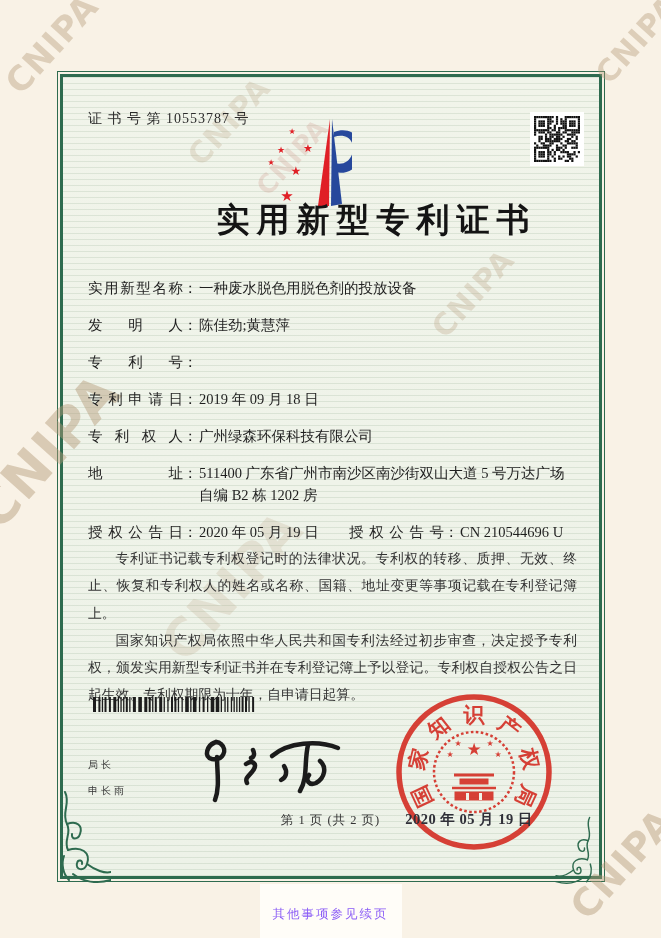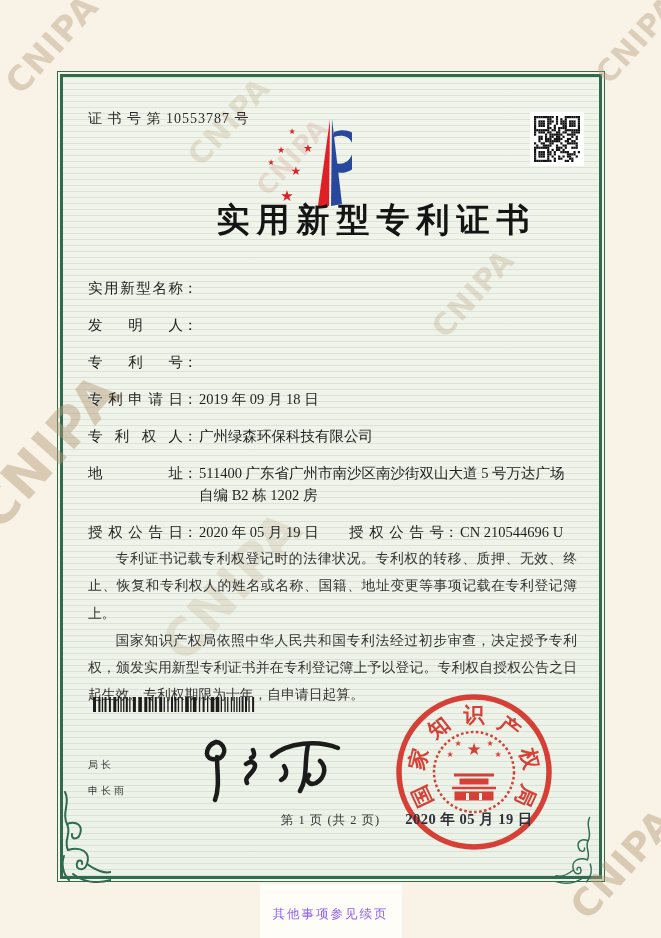--- a/index.html
+++ b/index.html
@@ -356,24 +356,26 @@
           </g>
         </svg>
     </div>
 
     <div class="title">实用新型专利证书</div>
 
     <div class="fields">
       <div class="frow">
         <span class="flabel">实用新型名称</span>
           <span class="fcolon">：</span>
+          <span class="fvalue">一种废水脱色用脱色剂的投放设备</span>
       </div>
       <div class="frow">
         <span class="flabel">发明人</span>
           <span class="fcolon">：</span>
+          <span class="fvalue">陈佳劲;黄慧萍</span>
       </div>
       <div class="frow">
         <span class="flabel">专利号</span>
           <span class="fcolon">：</span>
       </div>
       <div class="frow">
         <span class="flabel">专利申请日</span>
           <span class="fcolon">：</span>
           <span class="fvalue">2019 年 09 月 18 日</span>
       </div>

